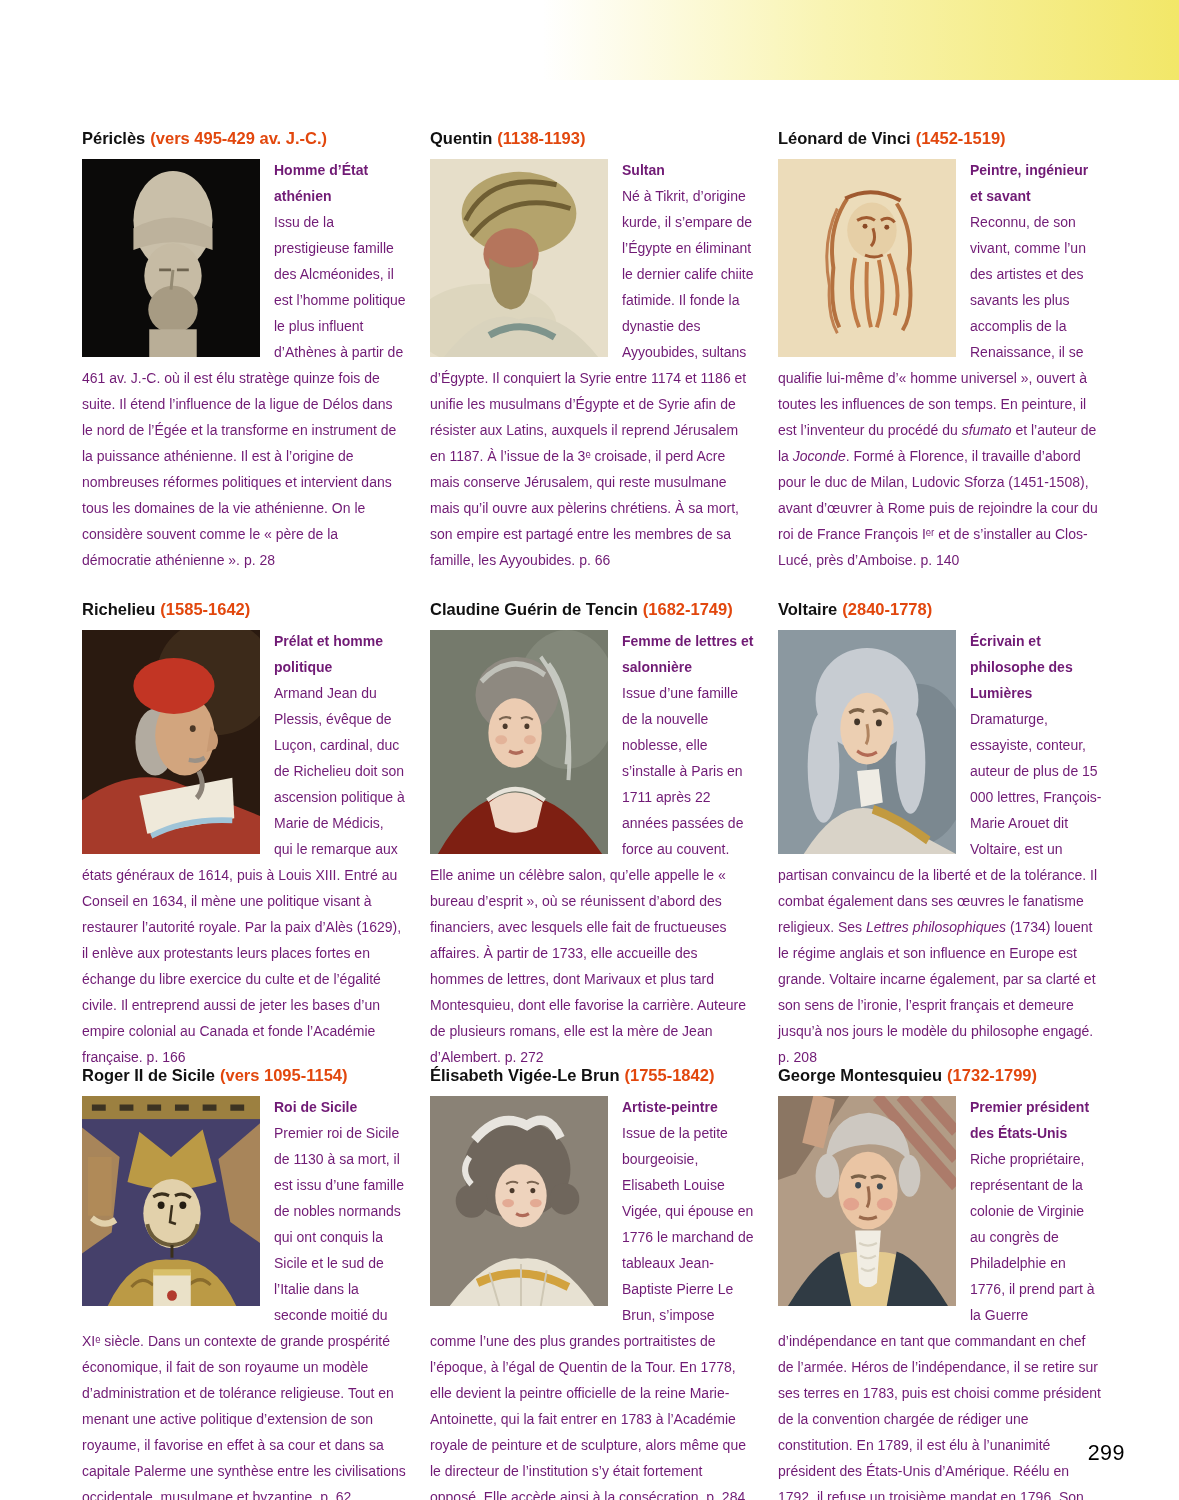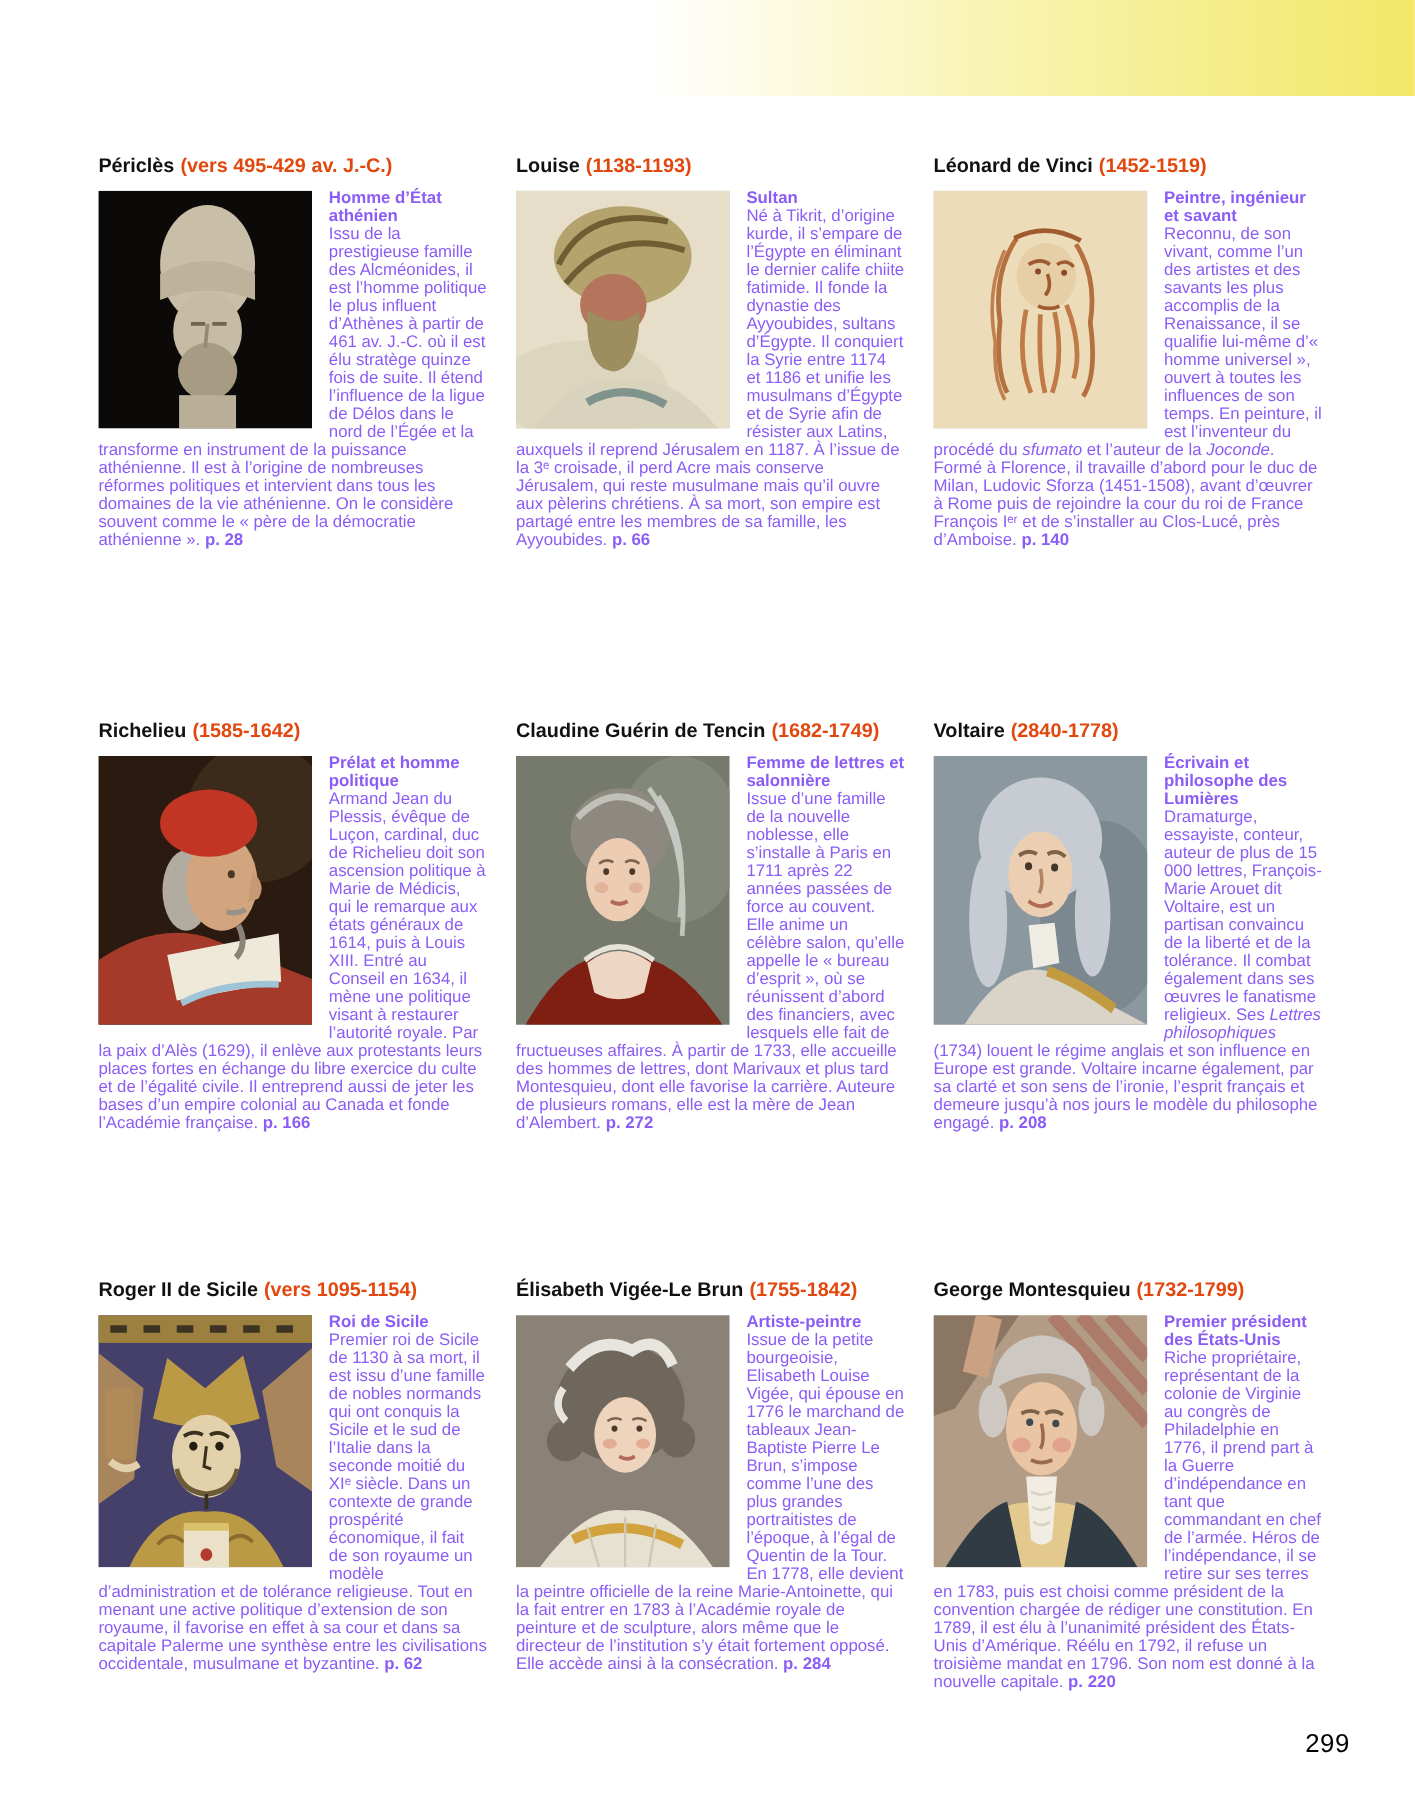--- a/index.html
+++ b/index.html
@@ -13,27 +13,27 @@
     background:linear-gradient(90deg,rgba(244,235,116,0) 46%,rgba(244,235,116,.55) 70%,#f2e768 100%);
   }
   .grid{
     position:absolute;top:128px;left:82px;width:1034px;
     display:grid;grid-template-columns:324px 324px 324px;
     grid-template-rows:447px 442px auto;column-gap:31px;gap:24px;
   }
   .entry{overflow:visible}
   .hd{margin:0 0 8px 0;font-size:16.5px;line-height:1.25;font-weight:bold;color:#111}
   .dt{color:#e2470d;margin-left:5px;font-weight:bold}
-  .bd{font-size:14px;line-height:15px;color:#8b5cf6}
+  .bd{font-size:14px;line-height:26px;color:#701a75}
   .bd::after{content:"";display:block;clear:both}
   .pic{float:left;width:178px;margin:2px 14px 3px 0;display:block;background:#ccc}
   .pic svg{display:block;width:100%;height:100%}
   .h1r{height:198px}.h2r{height:224px}.h3r{height:210px}
   .role{display:block;font-weight:bold}
-  .pref{font-weight:bold;white-space:nowrap}
+  .pref{font-weight:normal;white-space:nowrap}
   .it{}
   .pageno{position:absolute;right:54px;bottom:34px;font-size:21.5px;color:#000000;letter-spacing:.5px}
 </style>
 </head>
 <body>
 
 <div class="band"></div>
 
 <main class="grid">
 
@@ -52,21 +52,21 @@
           <path d="M92 112 L90 132" stroke="#948a73" stroke-width="3" fill="none"></path>
         </svg>
       </span>
       <strong class="role">Homme d’État athénien</strong>
       <span><span>Issu de la prestigieuse famille des Alcméonides, il est l’homme politique le plus influent d’Athènes à partir de 461 av. J.-C. où il est élu stratège quinze fois de suite. Il étend l’influence de la ligue de Délos dans le nord de l’Égée et la transforme en instrument de la puissance athénienne. Il est à l’origine de nombreuses réformes politiques et intervient dans tous les domaines de la vie athénienne. On le considère souvent comme le « père de la démocratie athénienne ». </span></span>
       <strong class="pref">p. 28</strong>
     </div>
   </section>
 
   <section class="entry">
-    <h3 class="hd"><span>Louise</span><span class="dt">(1138-1193)</span></h3>
+    <h3 class="hd"><span>Quentin</span><span class="dt">(1138-1193)</span></h3>
     <div class="bd">
       <span class="pic h1r">
         <svg viewBox="0 0 180 200" preserveAspectRatio="none">
           <rect width="180" height="200" fill="#e6dec9"></rect>
           <ellipse cx="56" cy="168" rx="72" ry="42" fill="#ddd6be"></ellipse>
           <ellipse cx="90" cy="55" rx="58" ry="42" fill="#b4a36c"></ellipse>
           <path d="M36 62 Q60 12 128 26 M42 78 Q80 30 142 50" stroke="#6f5e33" stroke-width="5" fill="none"></path>
           <ellipse cx="82" cy="96" rx="28" ry="26" fill="#b5755c"></ellipse>
           <path d="M60 100 Q58 150 82 152 Q104 150 104 102 Q84 118 60 100 Z" fill="#9d8d5f"></path>
           <path d="M14 200 Q55 148 90 162 Q130 150 170 200 Z" fill="#d9d3bd"></path>

